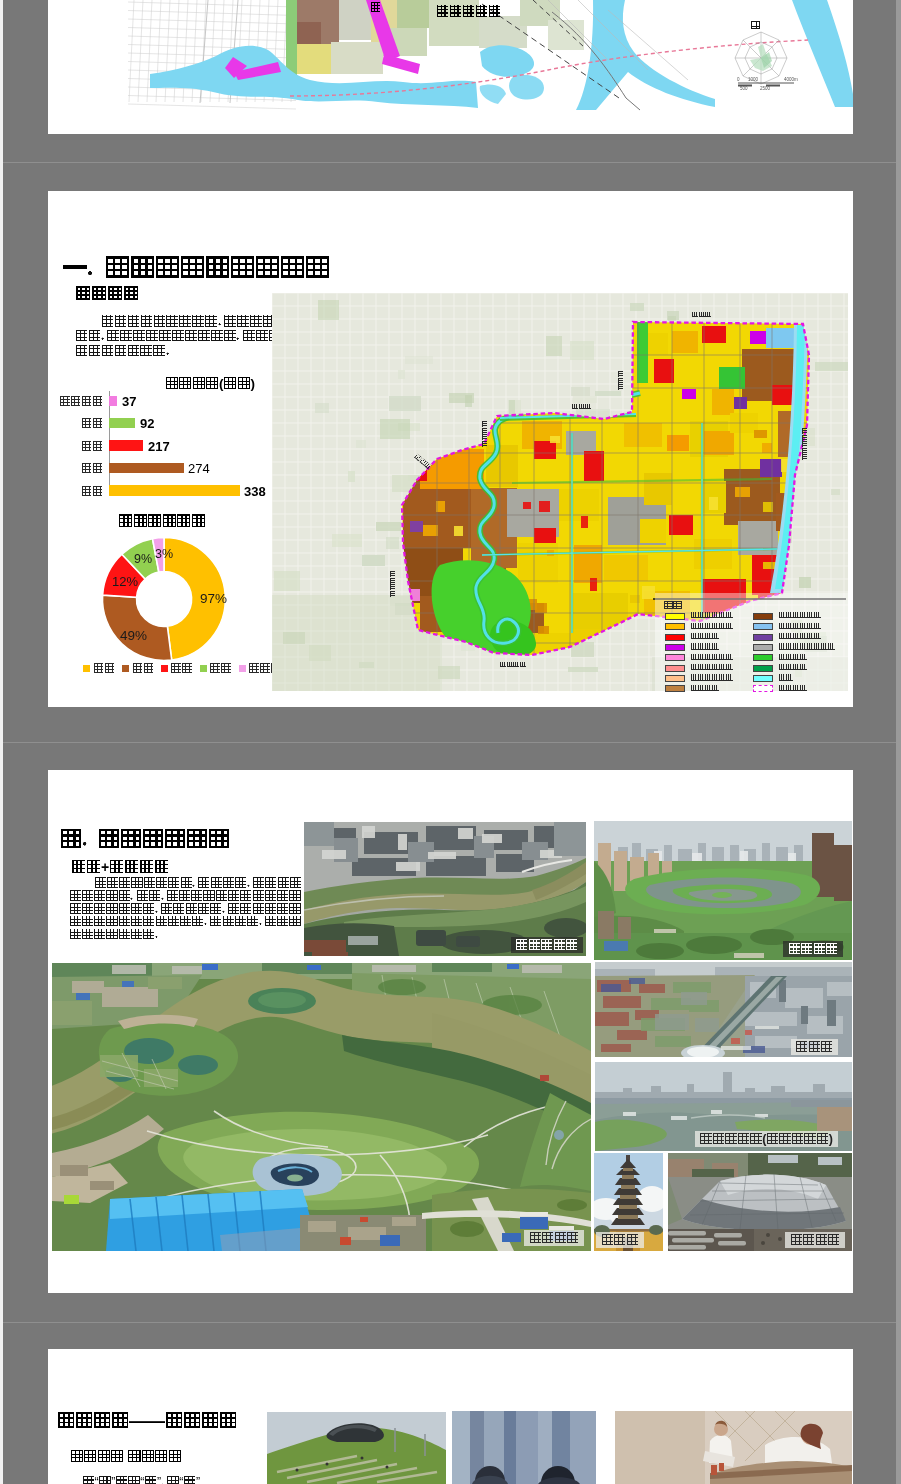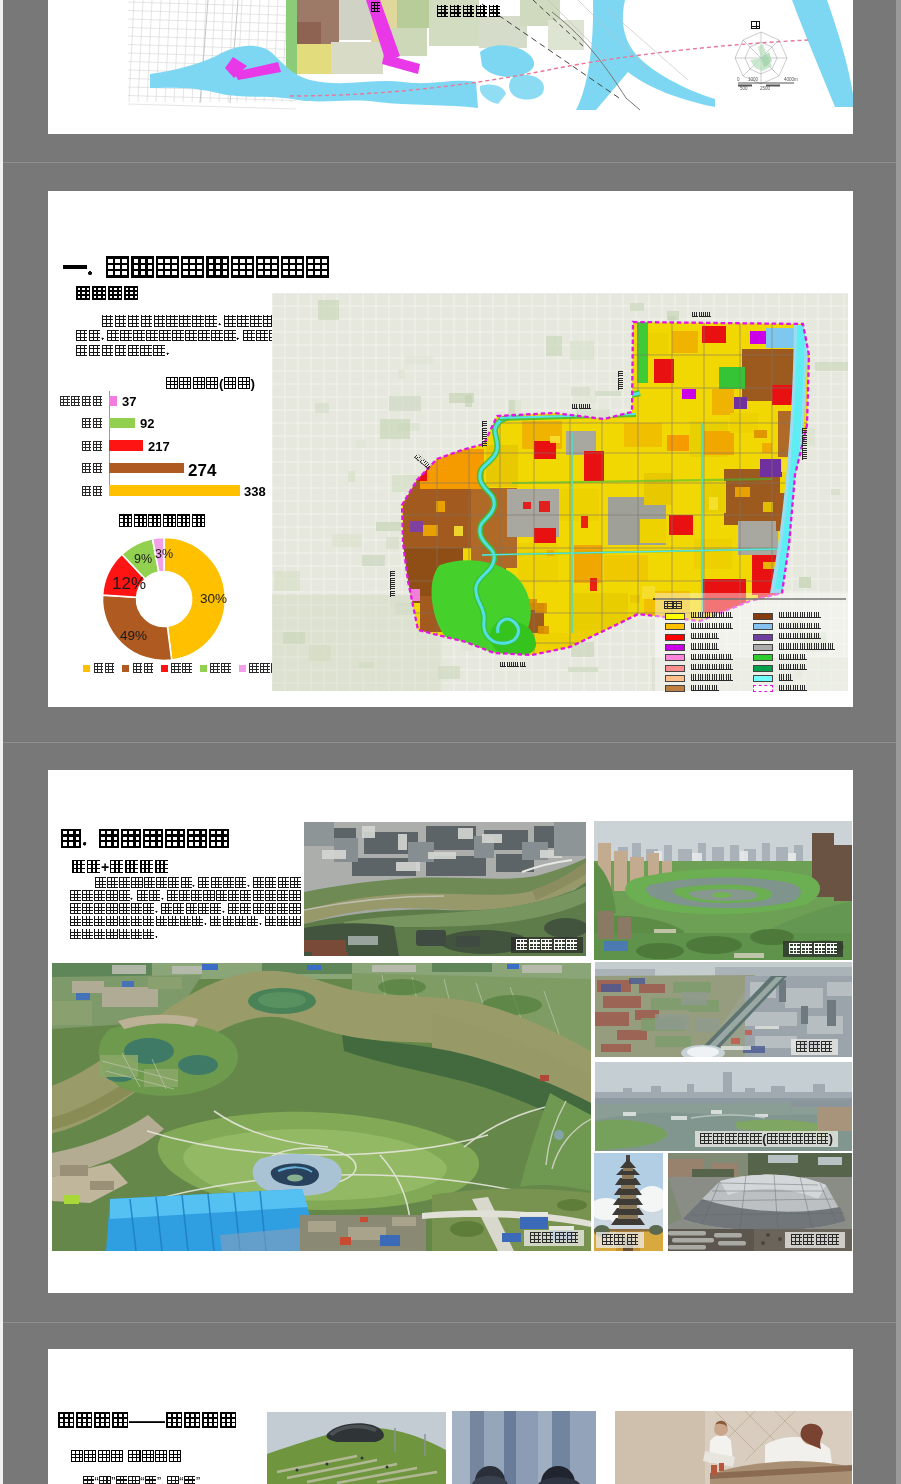--- a/index.html
+++ b/index.html
@@ -136,35 +136,35 @@
     <div class="abs" style="left:61px;top:204.5px;width:8.0px;height:10.5px;background:#f27ce0"></div>
     <div class="abs" style="left:74px;top:203px;font-size:13px;font-weight:bold">37</div>
     <div class="abs" style="left:0px;top:226px;width:55px;text-align:right;font-size:11px;color:#222"><i class="zg"></i><i class="zg"></i></div>
     <div class="abs" style="left:61px;top:226.9px;width:25.5px;height:10.5px;background:#92d050"></div>
     <div class="abs" style="left:92px;top:225px;font-size:13px;font-weight:bold">92</div>
     <div class="abs" style="left:0px;top:249px;width:55px;text-align:right;font-size:11px;color:#222"><i class="zg"></i><i class="zg"></i></div>
     <div class="abs" style="left:61px;top:249.3px;width:33.5px;height:10.5px;background:#ff1414"></div>
     <div class="abs" style="left:100px;top:248px;font-size:13px;font-weight:bold">217</div>
     <div class="abs" style="left:0px;top:271px;width:55px;text-align:right;font-size:11px;color:#222"><i class="zg"></i><i class="zg"></i></div>
     <div class="abs" style="left:61px;top:271.7px;width:74.5px;height:10.5px;background:#ae5a21"></div>
-    <div class="abs" style="left:140px;top:270px;font-size:17px;font-weight:bold">274</div>
+    <div class="abs" style="left:140px;top:270px;font-size:13px;font-weight:normal">274</div>
     <div class="abs" style="left:0px;top:294px;width:55px;text-align:right;font-size:11px;color:#222"><i class="zg"></i><i class="zg"></i></div>
     <div class="abs" style="left:61px;top:294.1px;width:130.5px;height:10.5px;background:#ffc000"></div>
     <div class="abs" style="left:196px;top:293px;font-size:13px;font-weight:bold">338</div>
     <div class="abs" style="left:54px;top:322px;width:120px;text-align:center;font-size:14.5px;font-weight:bold"><i class="zb"></i><i class="zb"></i><i class="zb"></i><i class="zb"></i><i class="zb"></i><i class="zb"></i></div>
     <svg class="abs" style="left:50px;top:344px" width="130" height="130" viewBox="0 0 130 130">
       <path d="M66.0,2.5 A61.5,61.5 0 0 1 73.7,125.0 L69.4,91.3 A27.5,27.5 0 0 0 66.0,36.5 Z" fill="#ffc000" stroke="#fff" stroke-width="1.6"></path>
       <path d="M73.7,125.0 A61.5,61.5 0 0 1 4.6,60.1 L38.6,62.3 A27.5,27.5 0 0 0 69.4,91.3 Z" fill="#ae5a21" stroke="#fff" stroke-width="1.6"></path>
       <path d="M4.6,60.1 A61.5,61.5 0 0 1 23.9,19.2 L47.2,44.0 A27.5,27.5 0 0 0 38.6,62.3 Z" fill="#ff1414" stroke="#fff" stroke-width="1.6"></path>
       <path d="M23.9,19.2 A61.5,61.5 0 0 1 54.5,3.6 L60.8,37.0 A27.5,27.5 0 0 0 47.2,44.0 Z" fill="#92d050" stroke="#fff" stroke-width="1.6"></path>
       <path d="M54.5,3.6 A61.5,61.5 0 0 1 66.0,2.5 L66.0,36.5 A27.5,27.5 0 0 0 60.8,37.0 Z" fill="#f2a0e8" stroke="#fff" stroke-width="1.6"></path>
     </svg>
-    <div class="abs" style="left:152px;top:400px;font-size:13.5px;color:#1a1a1a">30%</div>
+    <div class="abs" style="left:152px;top:400px;font-size:13.5px;color:#1a1a1a">97%</div>
     <div class="abs" style="left:72px;top:437px;font-size:13.5px;color:#1a1a1a">49%</div>
-    <div class="abs" style="left:64px;top:383px;font-size:17px;color:#1a1a1a">12%</div>
+    <div class="abs" style="left:64px;top:383px;font-size:13px;color:#1a1a1a">12%</div>
     <div class="abs" style="left:86px;top:361px;font-size:12.5px;color:#1a1a1a">9%</div>
     <div class="abs" style="left:107px;top:356px;font-size:12.5px;color:#1a1a1a">3%</div>
     <div class="abs" style="left:28px;top:471px;width:220px;font-size:11px;color:#222;white-space:nowrap"><span style="display:inline-block;width:7px;height:7px;background:#ffc000;margin:0 3px 0 7px"></span><i class="zg"></i><i class="zg"></i><span style="display:inline-block;width:7px;height:7px;background:#ae5a21;margin:0 3px 0 7px"></span><i class="zg"></i><i class="zg"></i><span style="display:inline-block;width:7px;height:7px;background:#ff1414;margin:0 3px 0 7px"></span><i class="zg"></i><i class="zg"></i><span style="display:inline-block;width:7px;height:7px;background:#92d050;margin:0 3px 0 7px"></span><i class="zg"></i><i class="zg"></i><span style="display:inline-block;width:7px;height:7px;background:#f2a0e8;margin:0 3px 0 7px"></span><i class="zg"></i><i class="zg"></i><i class="zg"></i><i class="zg"></i></div>
     <div class="abs" style="left:224px;top:102px;width:576px;height:398px"><svg width="576" height="398" viewBox="0 0 576 398" xmlns="http://www.w3.org/2000/svg">
         <rect width="576" height="398" fill="#e6e8dd"></rect>
         <g stroke="#f2f2ec" stroke-width="1">
           <line x1="0" y1="0" x2="0" y2="398"></line>
           <line x1="13" y1="0" x2="13" y2="398"></line>
           <line x1="26" y1="0" x2="26" y2="398"></line>
           <line x1="39" y1="0" x2="39" y2="398"></line>

